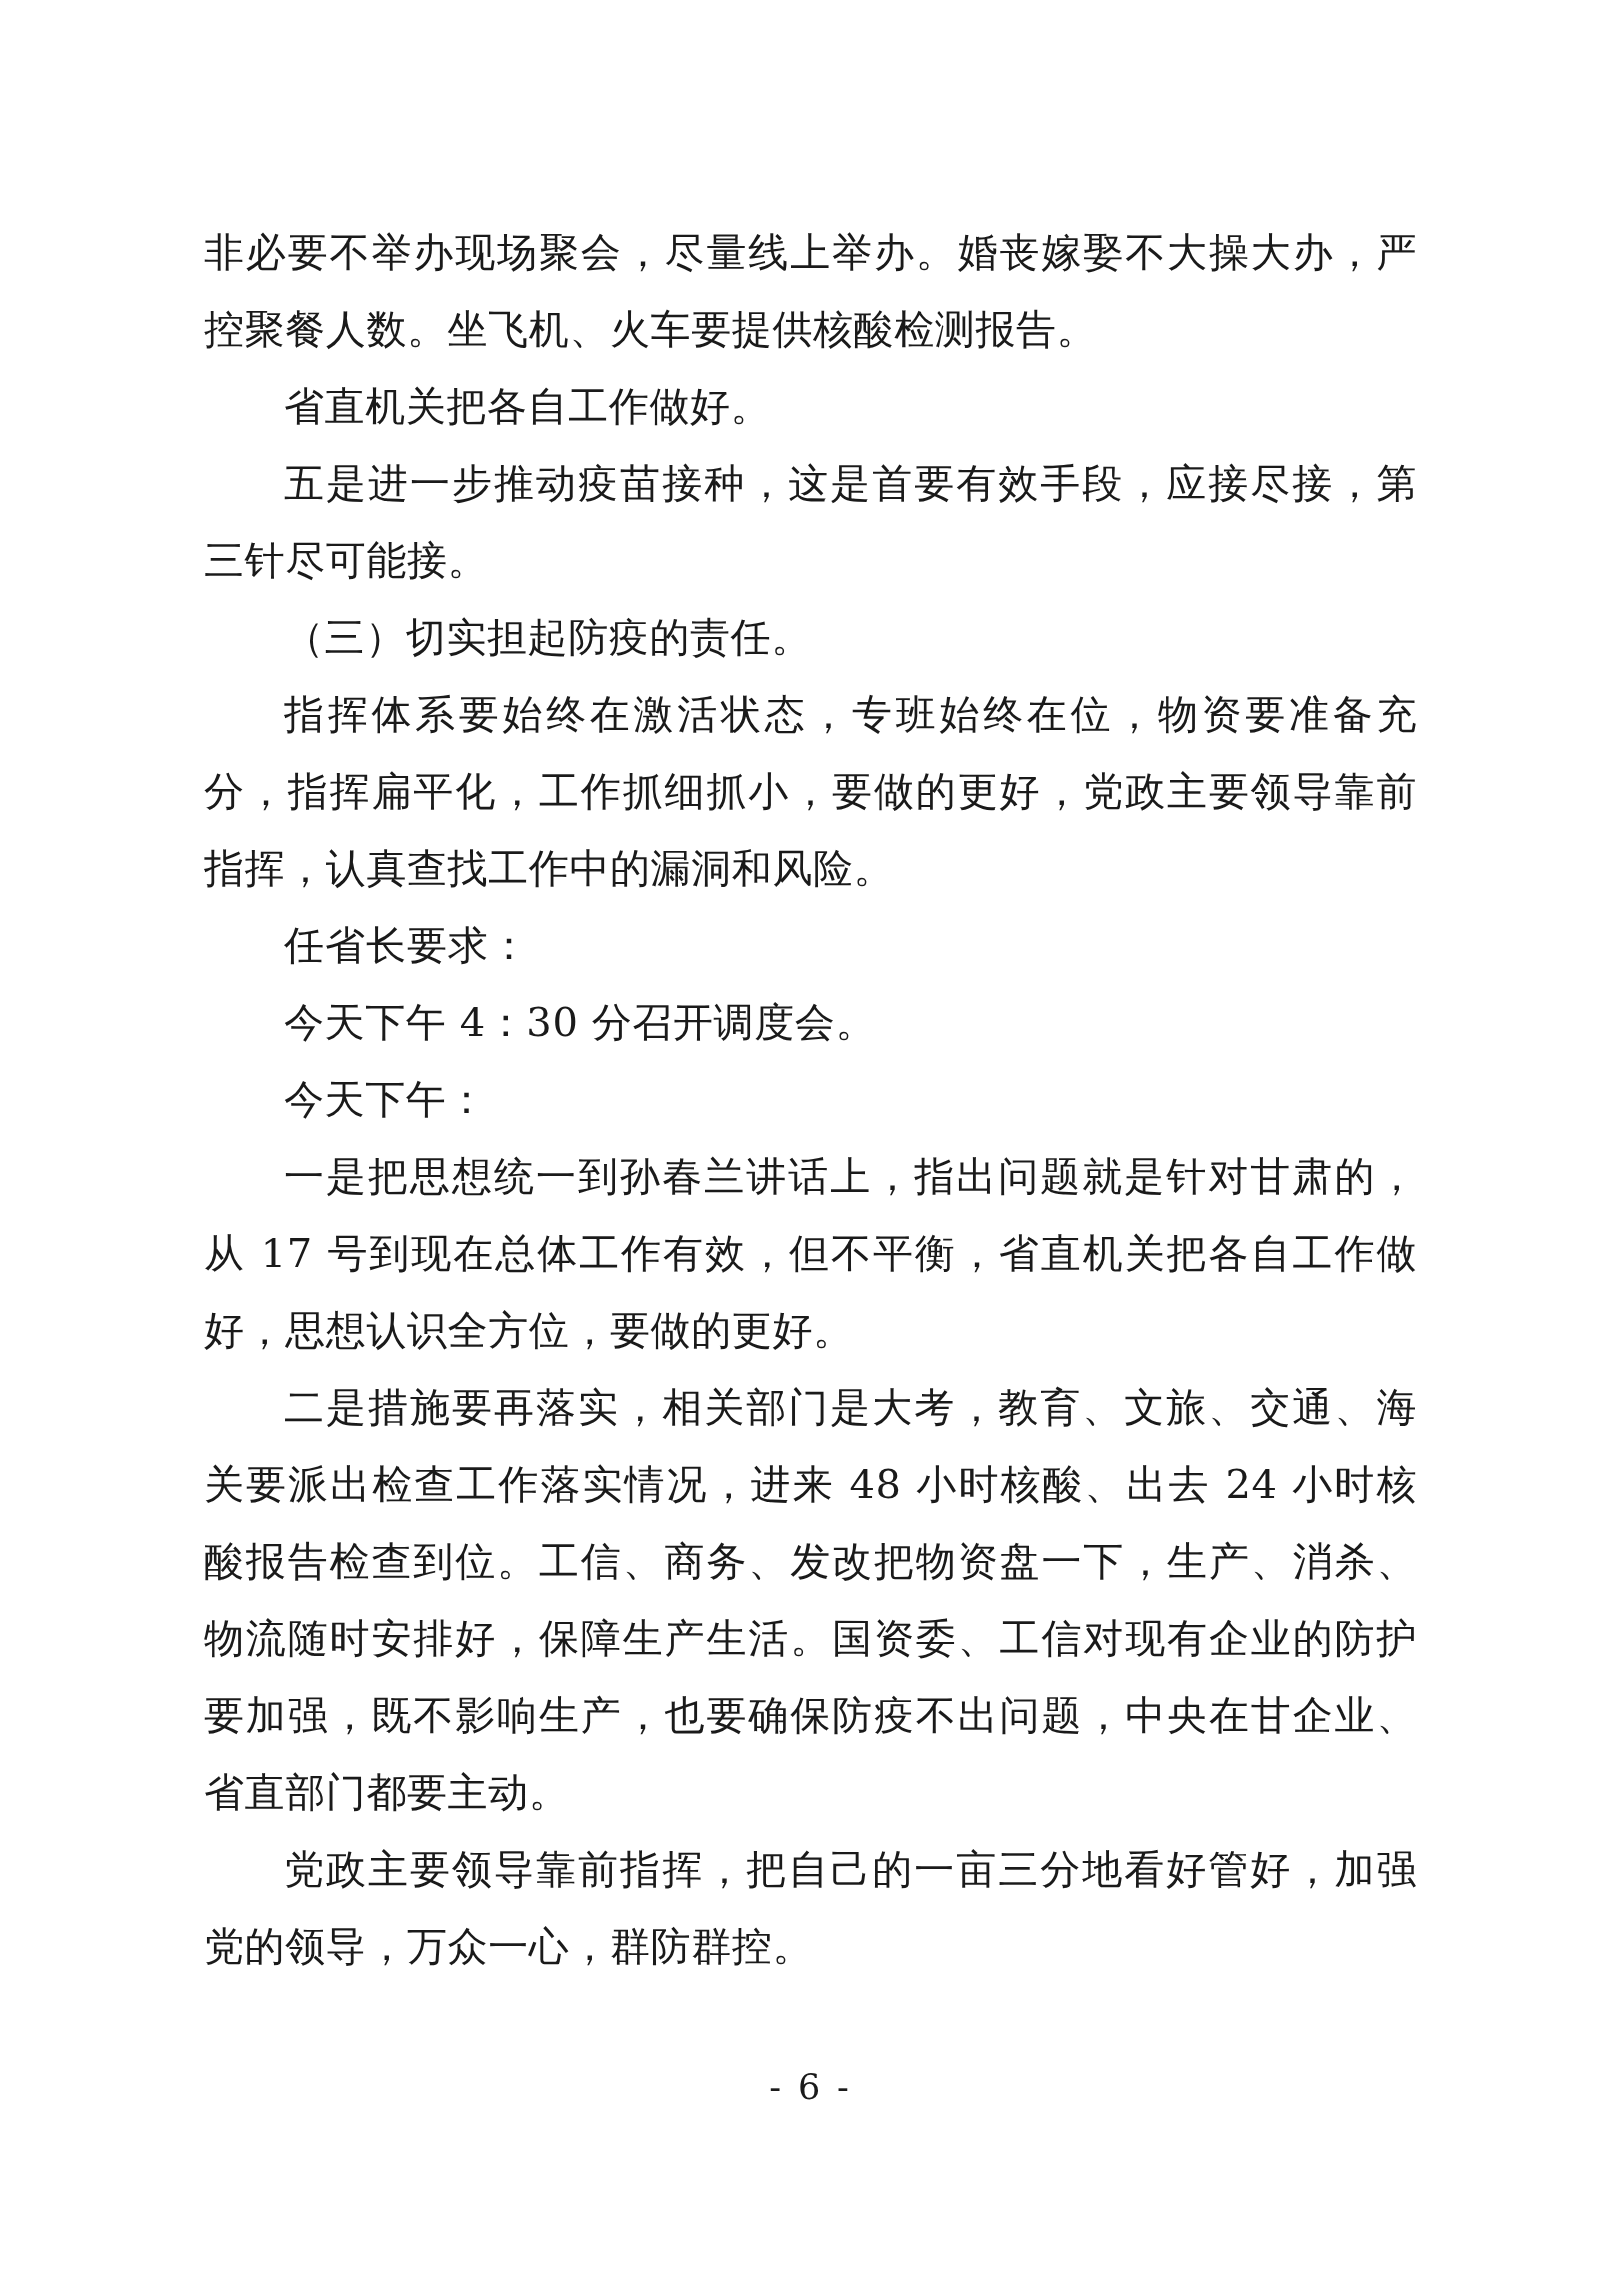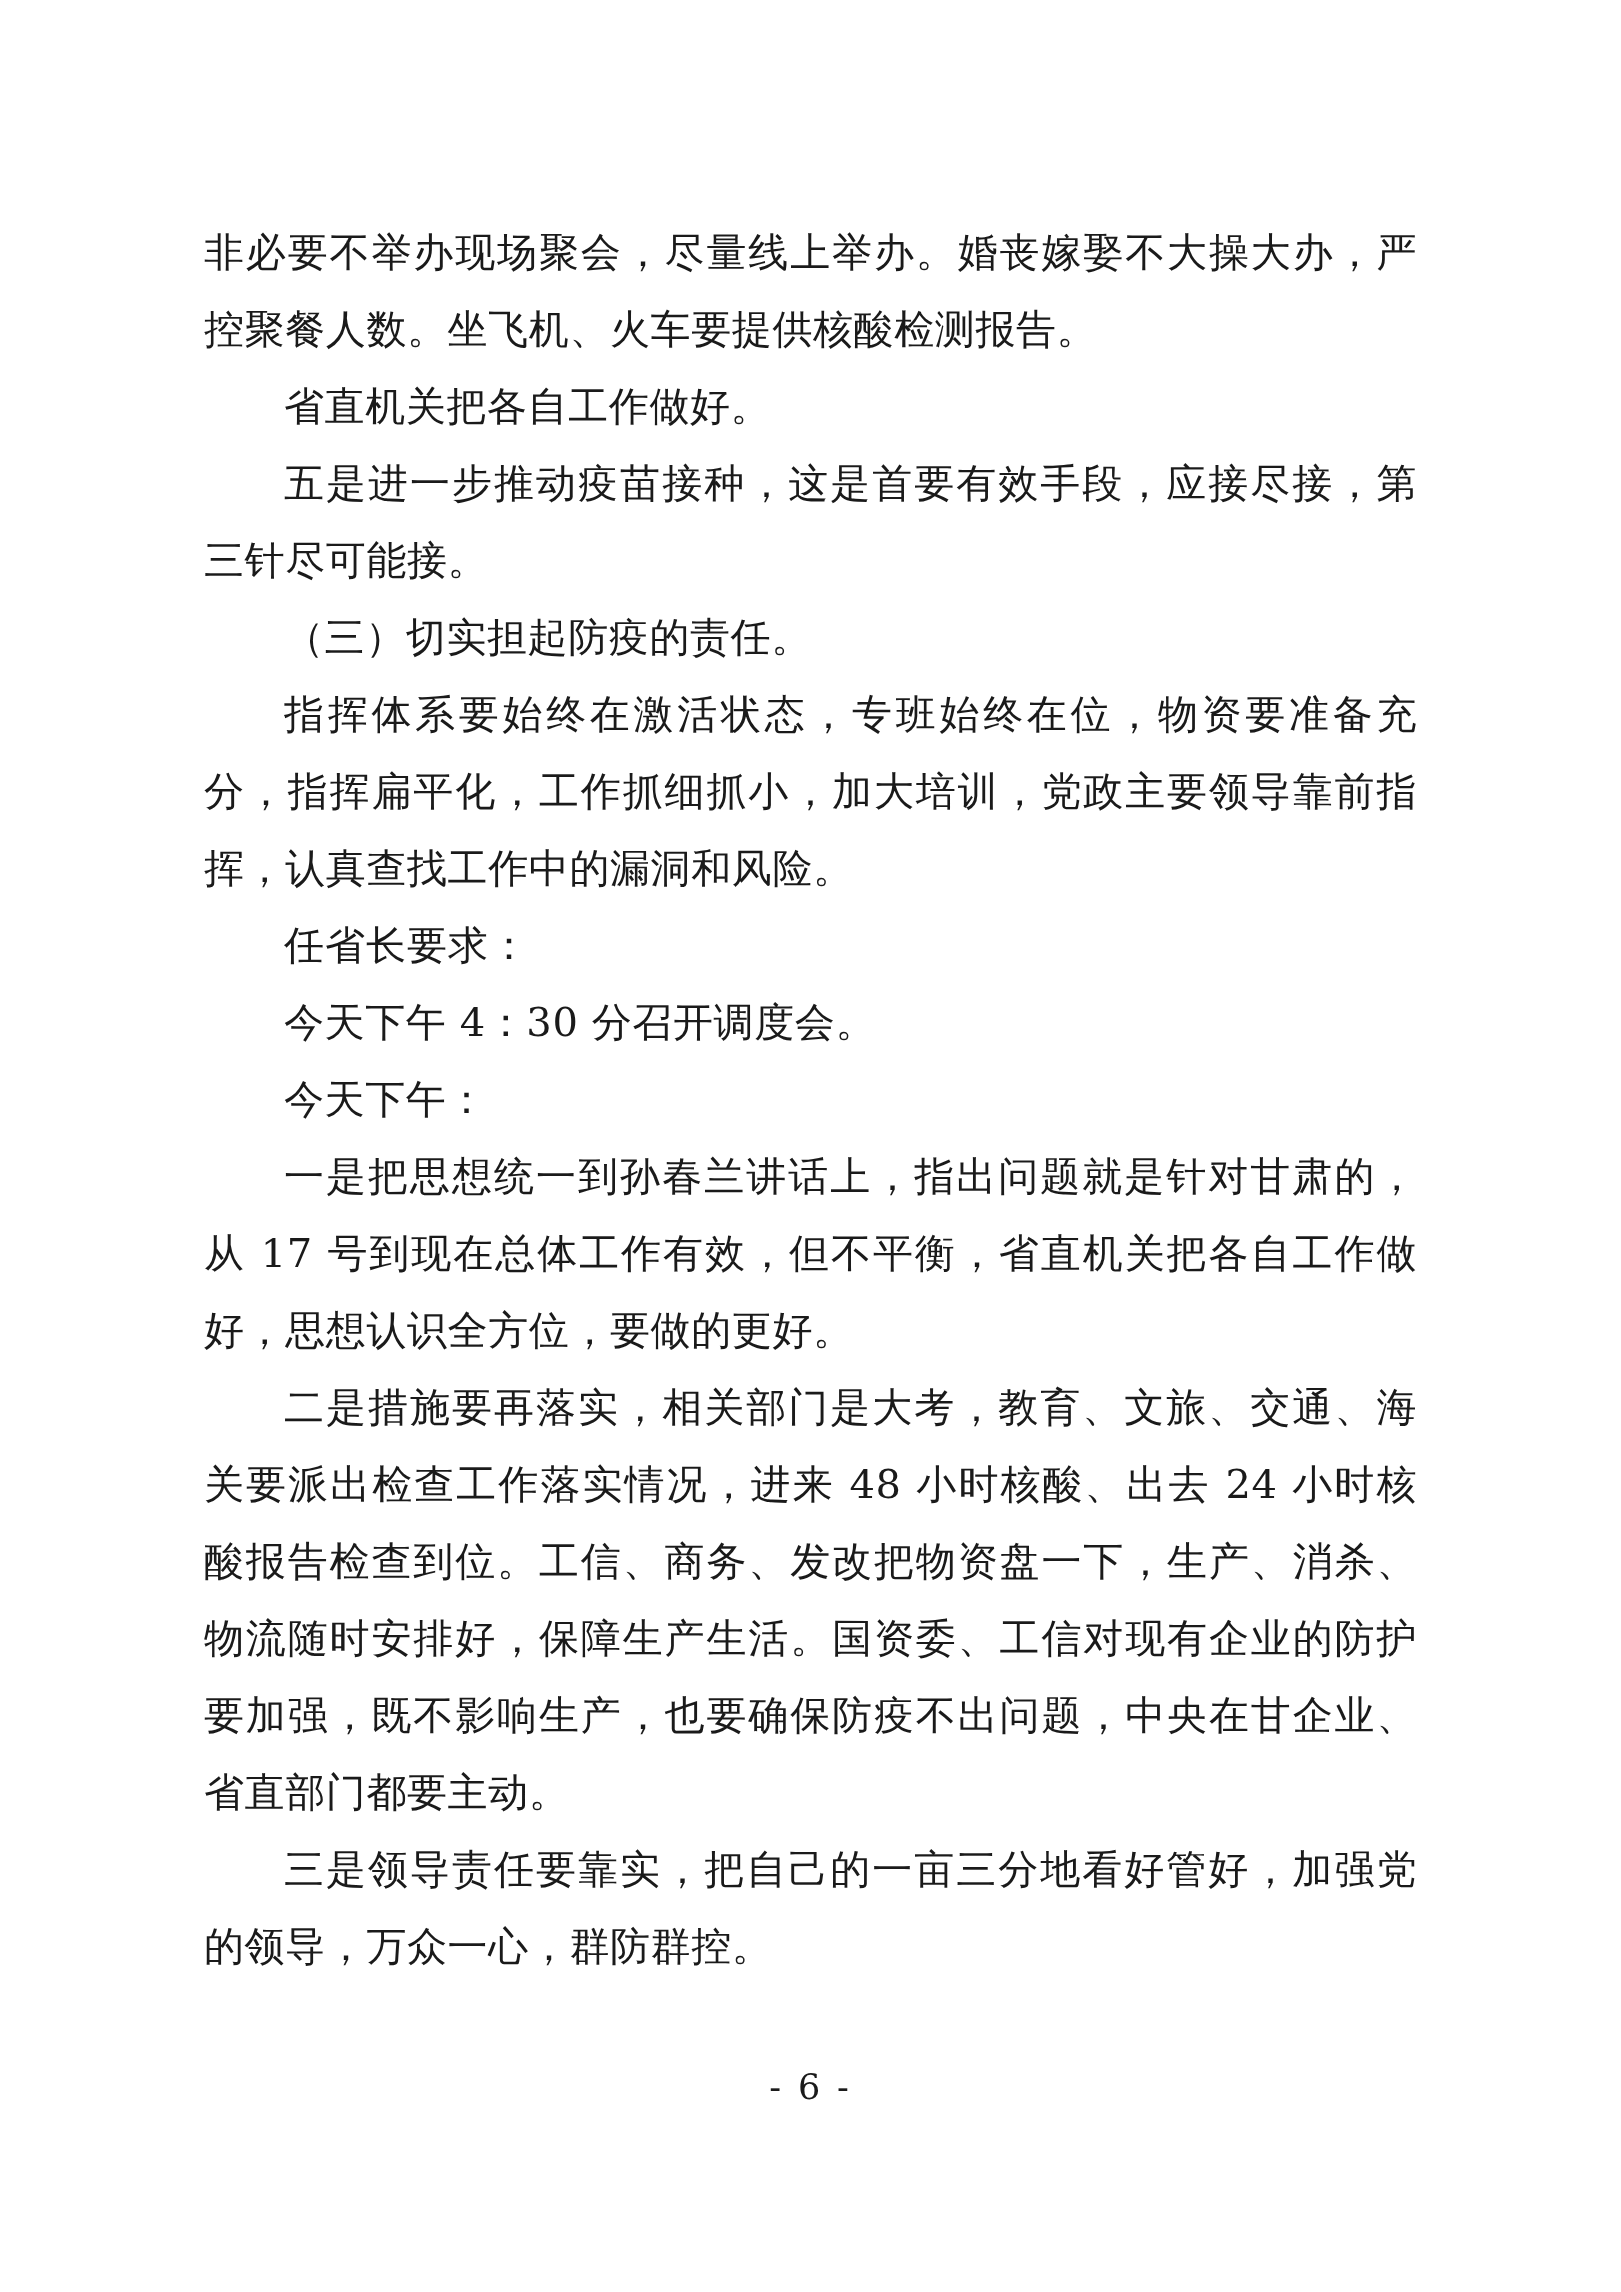--- a/index.html
+++ b/index.html
@@ -62,32 +62,32 @@
   <div class="content">
 
     <p class="para">非必要不举办现场聚会，尽量线上举办。婚丧嫁娶不大操大办，严控聚餐人数。坐飞机、火车要提供核酸检测报告。</p>
 
     <p class="para indent">省直机关把各自工作做好。</p>
 
     <p class="para indent">五是进一步推动疫苗接种，这是首要有效手段，应接尽接，第三针尽可能接。</p>
 
     <p class="para indent">（三）切实担起防疫的责任。</p>
 
-    <p class="para indent">指挥体系要始终在激活状态，专班始终在位，物资要准备充分，指挥扁平化，工作抓细抓小，加大培训，党政主要领导靠前指挥，认真查找工作中的漏洞和风险。</p>
+    <p class="para indent">指挥体系要始终在激活状态，专班始终在位，物资要准备充分，指挥扁平化，工作抓细抓小，要做的更好，党政主要领导靠前指挥，认真查找工作中的漏洞和风险。</p>
 
     <p class="para bold">任省长要求：</p>
 
     <p class="para indent">今天下午 4：30 分召开调度会。</p>
 
     <p class="para indent">今天下午：</p>
 
     <p class="para indent">一是把思想统一到孙春兰讲话上，指出问题就是针对甘肃的，从 17 号到现在总体工作有效，但不平衡，省直机关把各自工作做好，思想认识全方位，要做的更好。</p>
 
     <p class="para indent">二是措施要再落实，相关部门是大考，教育、文旅、交通、海关要派出检查工作落实情况，进来 48 小时核酸、出去 24 小时核酸报告检查到位。工信、商务、发改把物资盘一下，生产、消杀、物流随时安排好，保障生产生活。国资委、工信对现有企业的防护要加强，既不影响生产，也要确保防疫不出问题，中央在甘企业、省直部门都要主动。</p>
 
-    <p class="para indent">三是领导责任要靠实，把自己的一亩三分地看好管好，加强党的领导，万众一心，群防群控。</p>
+    <p class="para indent">党政主要领导靠前指挥，把自己的一亩三分地看好管好，加强党的领导，万众一心，群防群控。</p>
 
   </div>
 
   <div class="footer">- 6 -</div>
 
 </div>
 
 
 </body></html>

